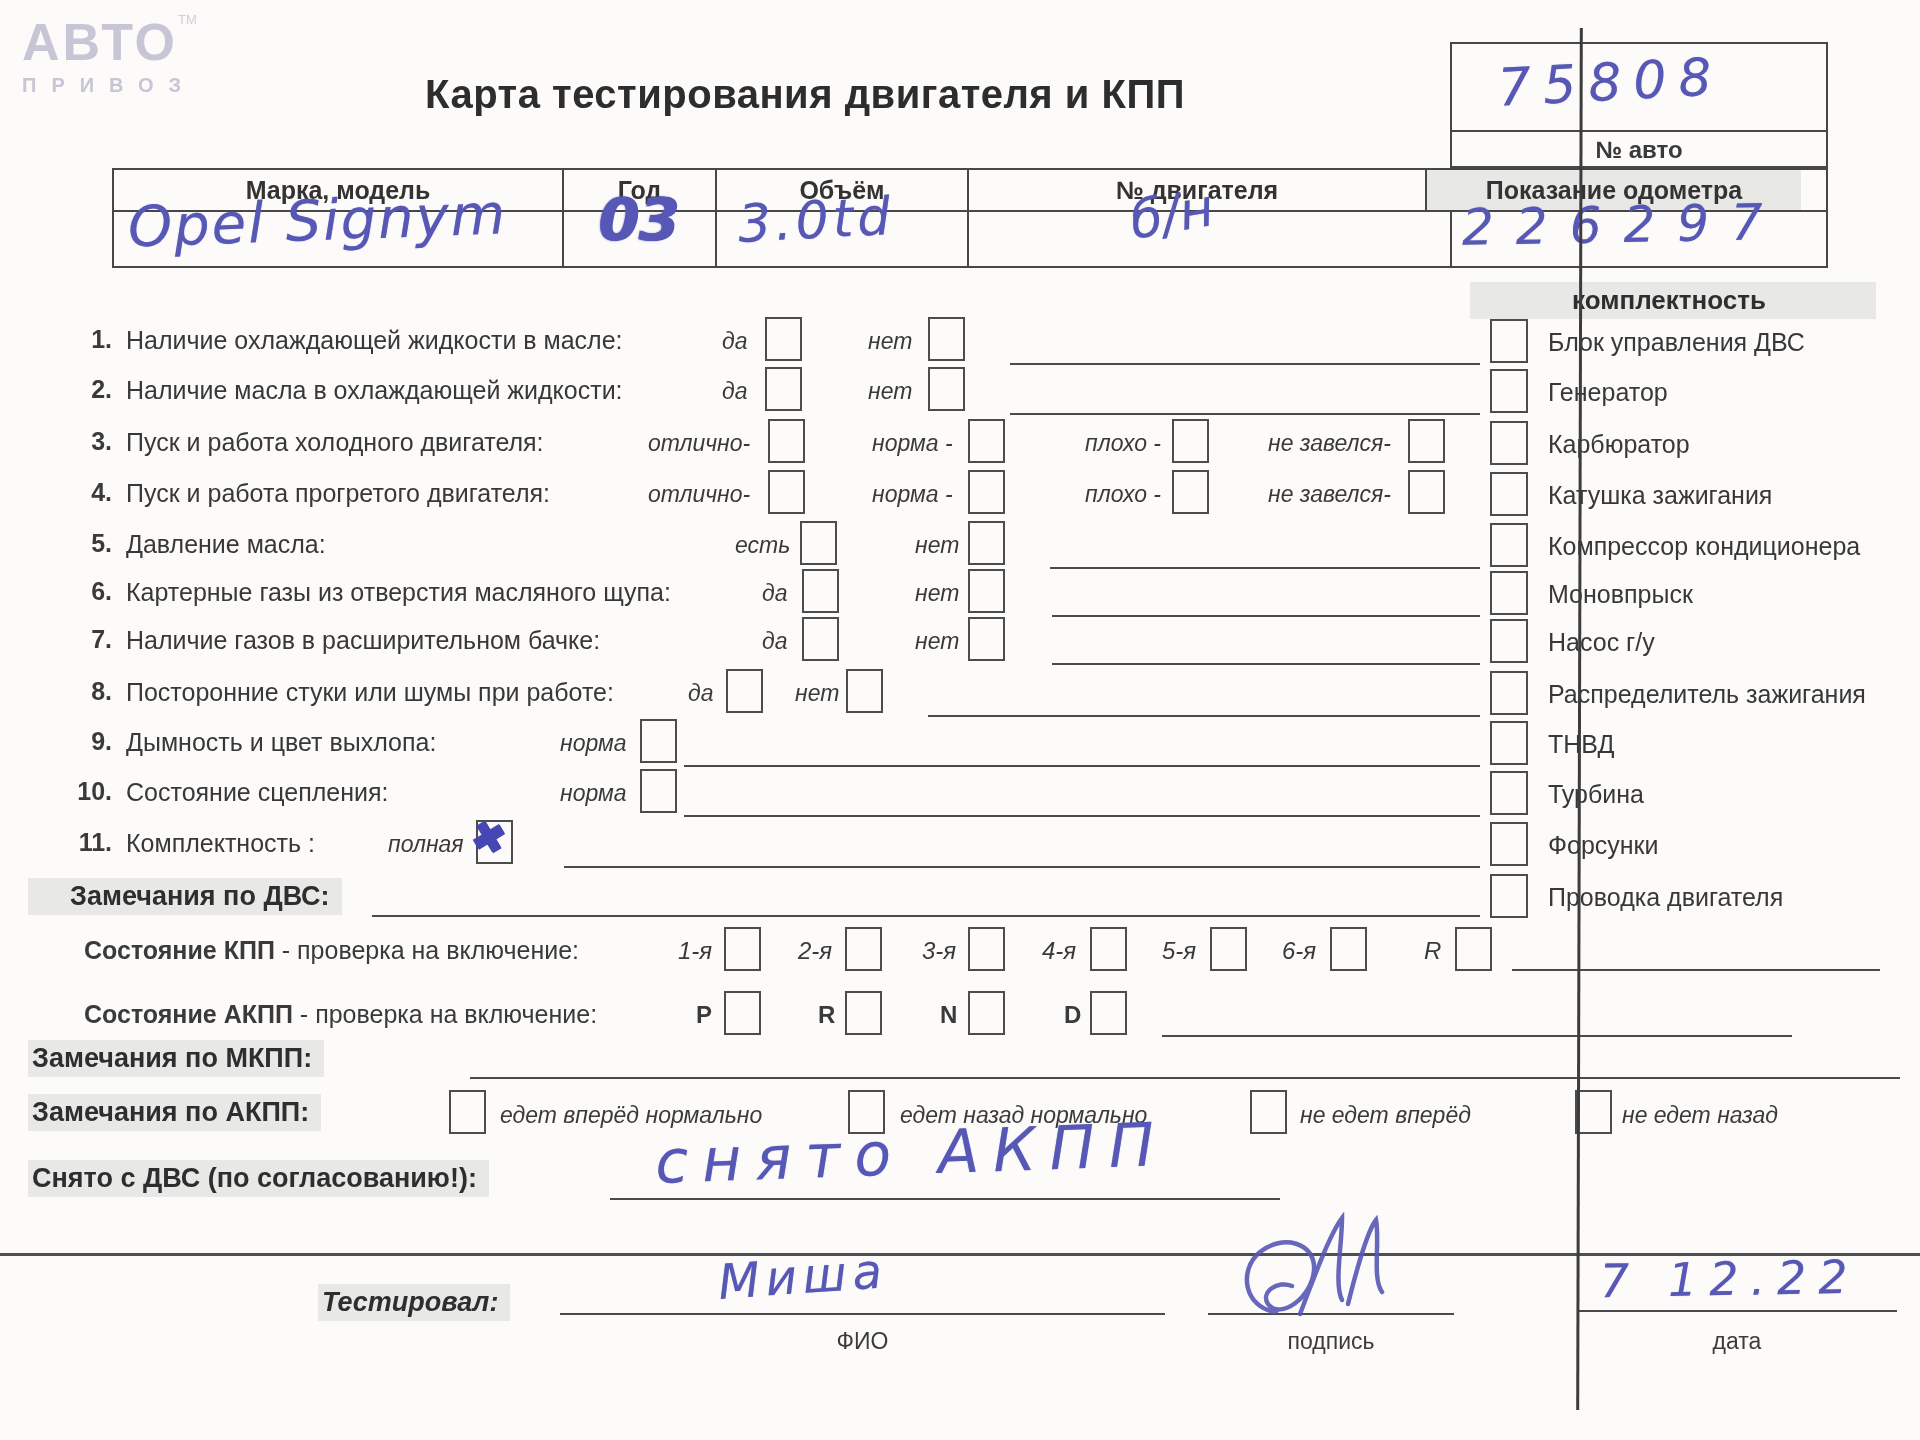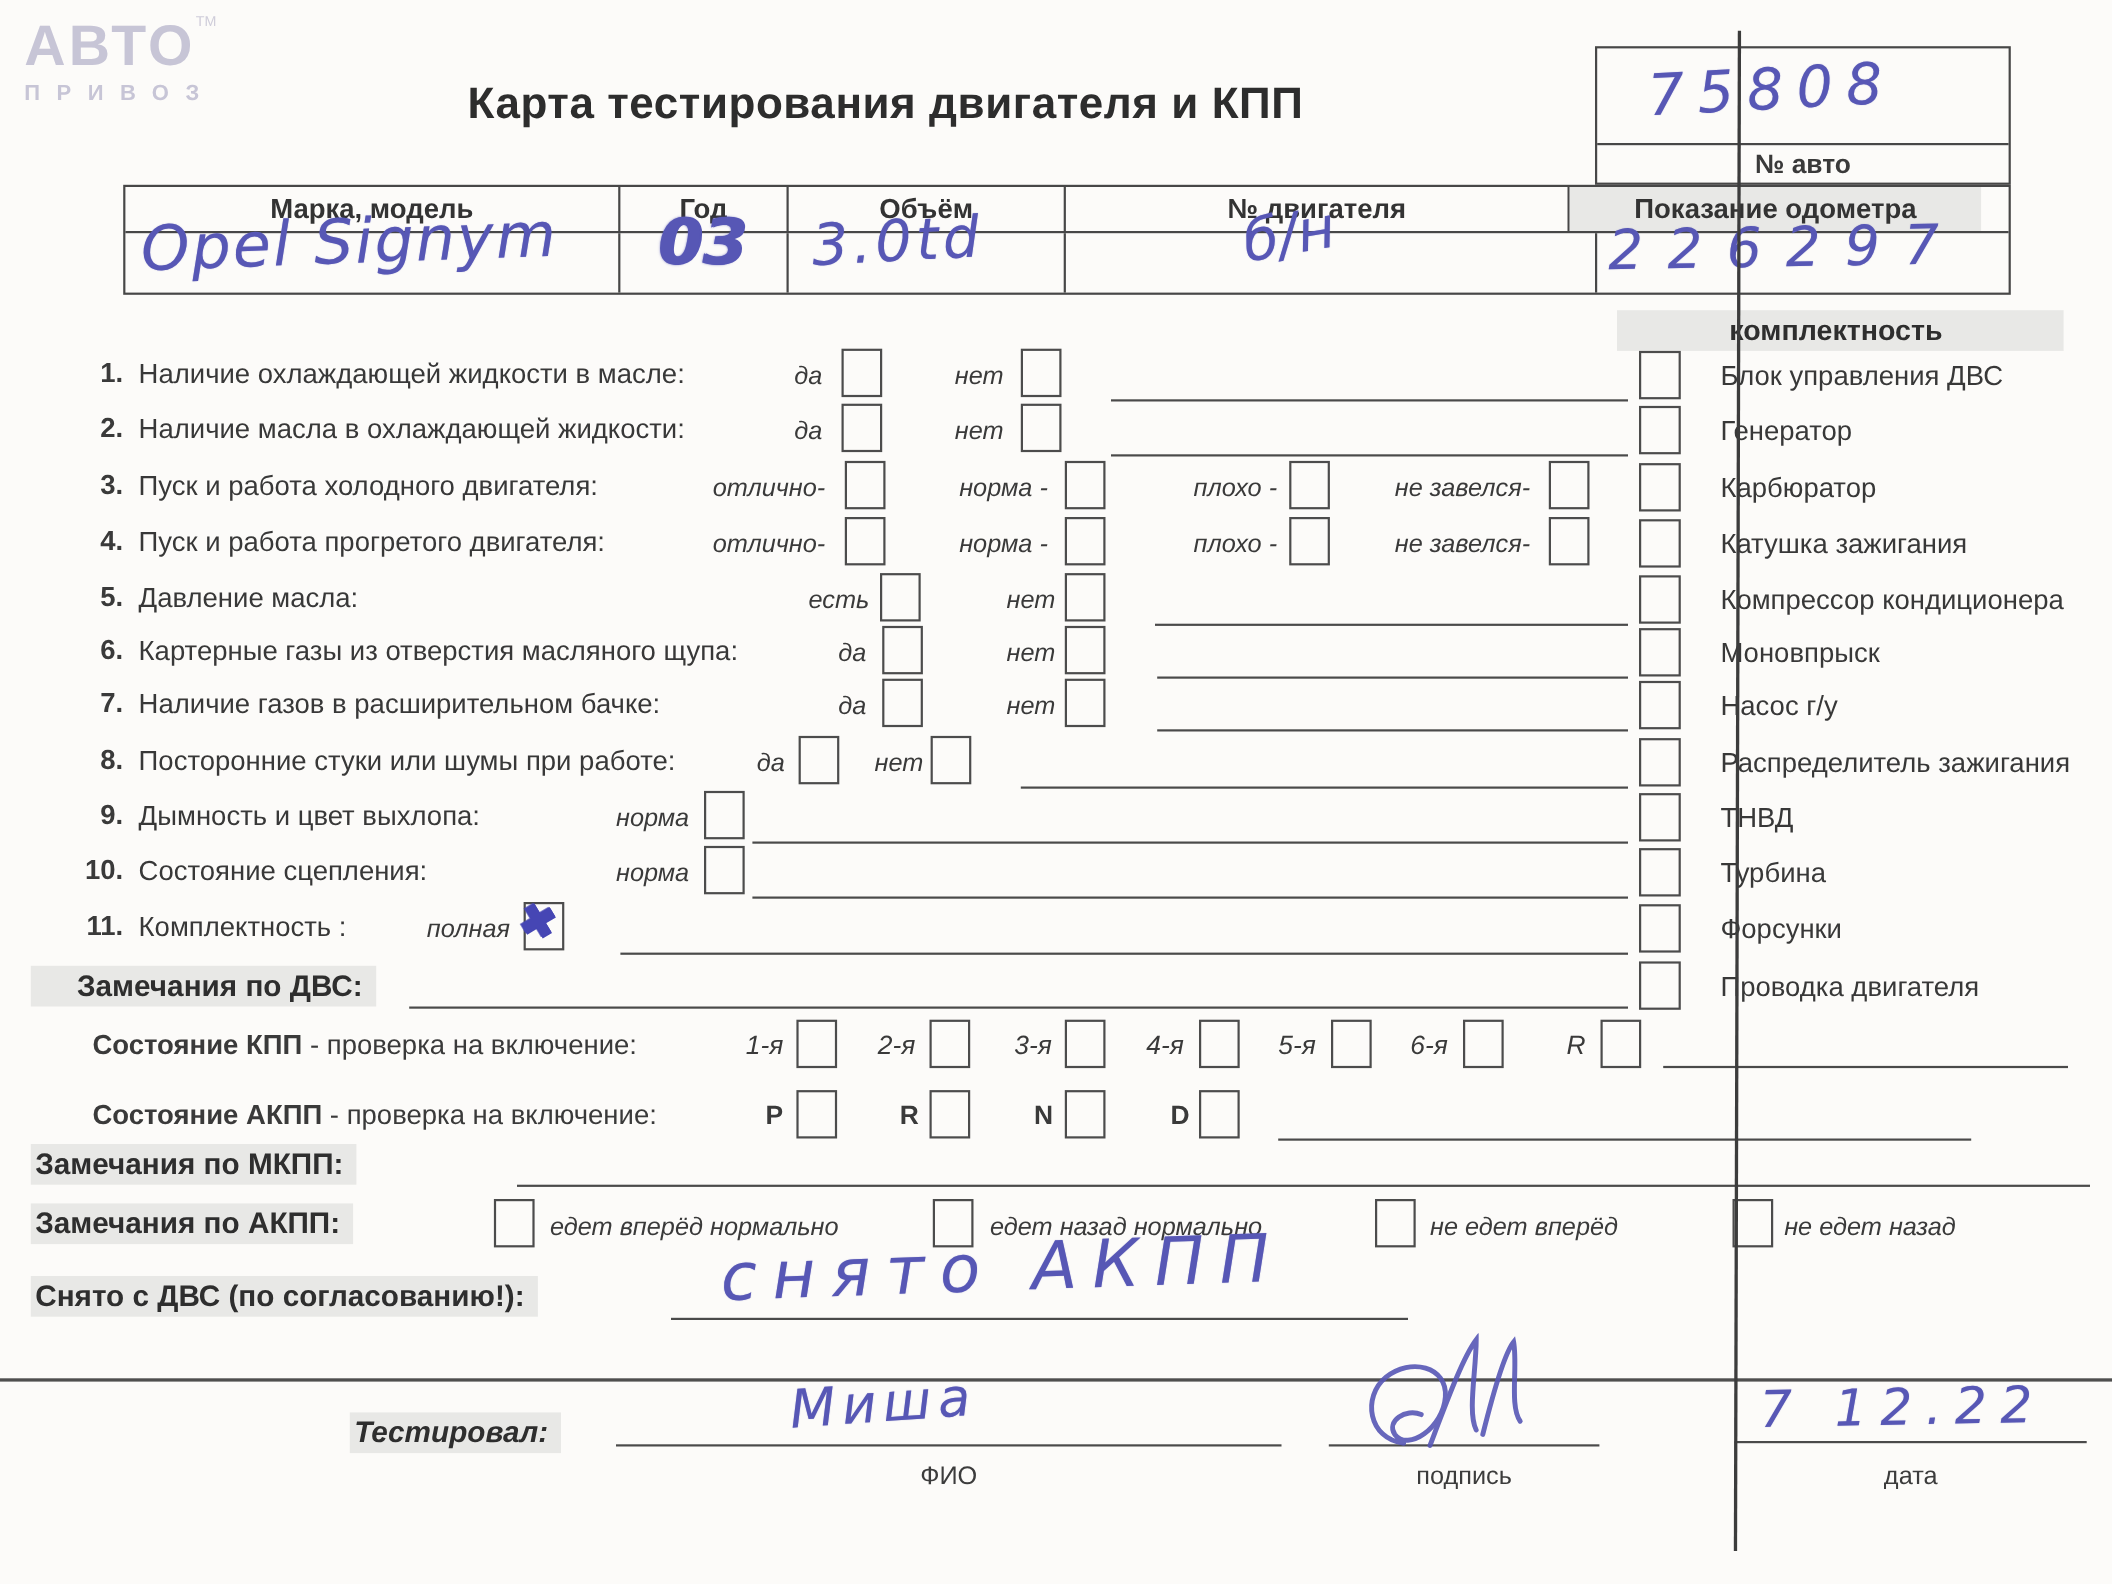--- a/index.html
+++ b/index.html
@@ -25,21 +25,21 @@
   
   .row{position:absolute;left:0;width:1920px;height:52px;}
   .num{position:absolute;left:60px;width:52px;text-align:right;font-weight:bold;font-size:25px;top:0;}
   .lbl{position:absolute;left:126px;font-size:25px;top:1px;color:#383838;}
   .opt{position:absolute;font-style:italic;font-size:23px;color:#3a3a3a;top:3px;}
   .cb{position:absolute;width:37px;height:44px;border:2px solid #4c4c4c;background:transparent;top:-8px;box-sizing:border-box;}
   .ul{position:absolute;border-bottom:2px solid #4a4a4a;height:0;}
   .sect{font-size:27px;font-weight:bold;color:#2e2e2e;padding:3px 12px 3px 4px;}
   .gear{position:absolute;font-style:italic;font-size:24px;color:#3a3a3a;top:2px;}
   .sel{position:absolute;font-size:24px;color:#3a3a3a;top:2px;font-weight:bold;}
-  .rc-label{position:absolute;left:1548px;font-size:25px;color:#383838;margin-left:16px;}
+  .rc-label{position:absolute;left:1548px;font-size:25px;color:#383838;}
   .rc-cb{position:absolute;left:1490px;width:38px;height:44px;border:2px solid #4c4c4c;box-sizing:border-box;}
   
   .ink{position:absolute;color:#5757b5;font-style:italic;font-family:"DejaVu Sans",sans-serif;
        text-shadow:0 0 1px rgba(87,87,181,.55);white-space:nowrap;}
   .scribble{position:absolute;color:#4646b4;font-size:40px;font-weight:bold;transform:rotate(14deg);
             text-shadow:1px 1px 0 #4646b4, -1px 0 0 rgba(70,70,180,.7);}
   .fold{position:absolute;left:1578px;top:28px;width:3px;height:1382px;background:#3c3c3c;transform:rotate(.15deg);}
   .fullrule{position:absolute;left:0;top:1253px;width:1920px;height:0;border-bottom:3px solid #4f4f4f;}
   .caption{position:absolute;font-size:23px;color:#3c3c3c;text-align:center;}
 </style>

